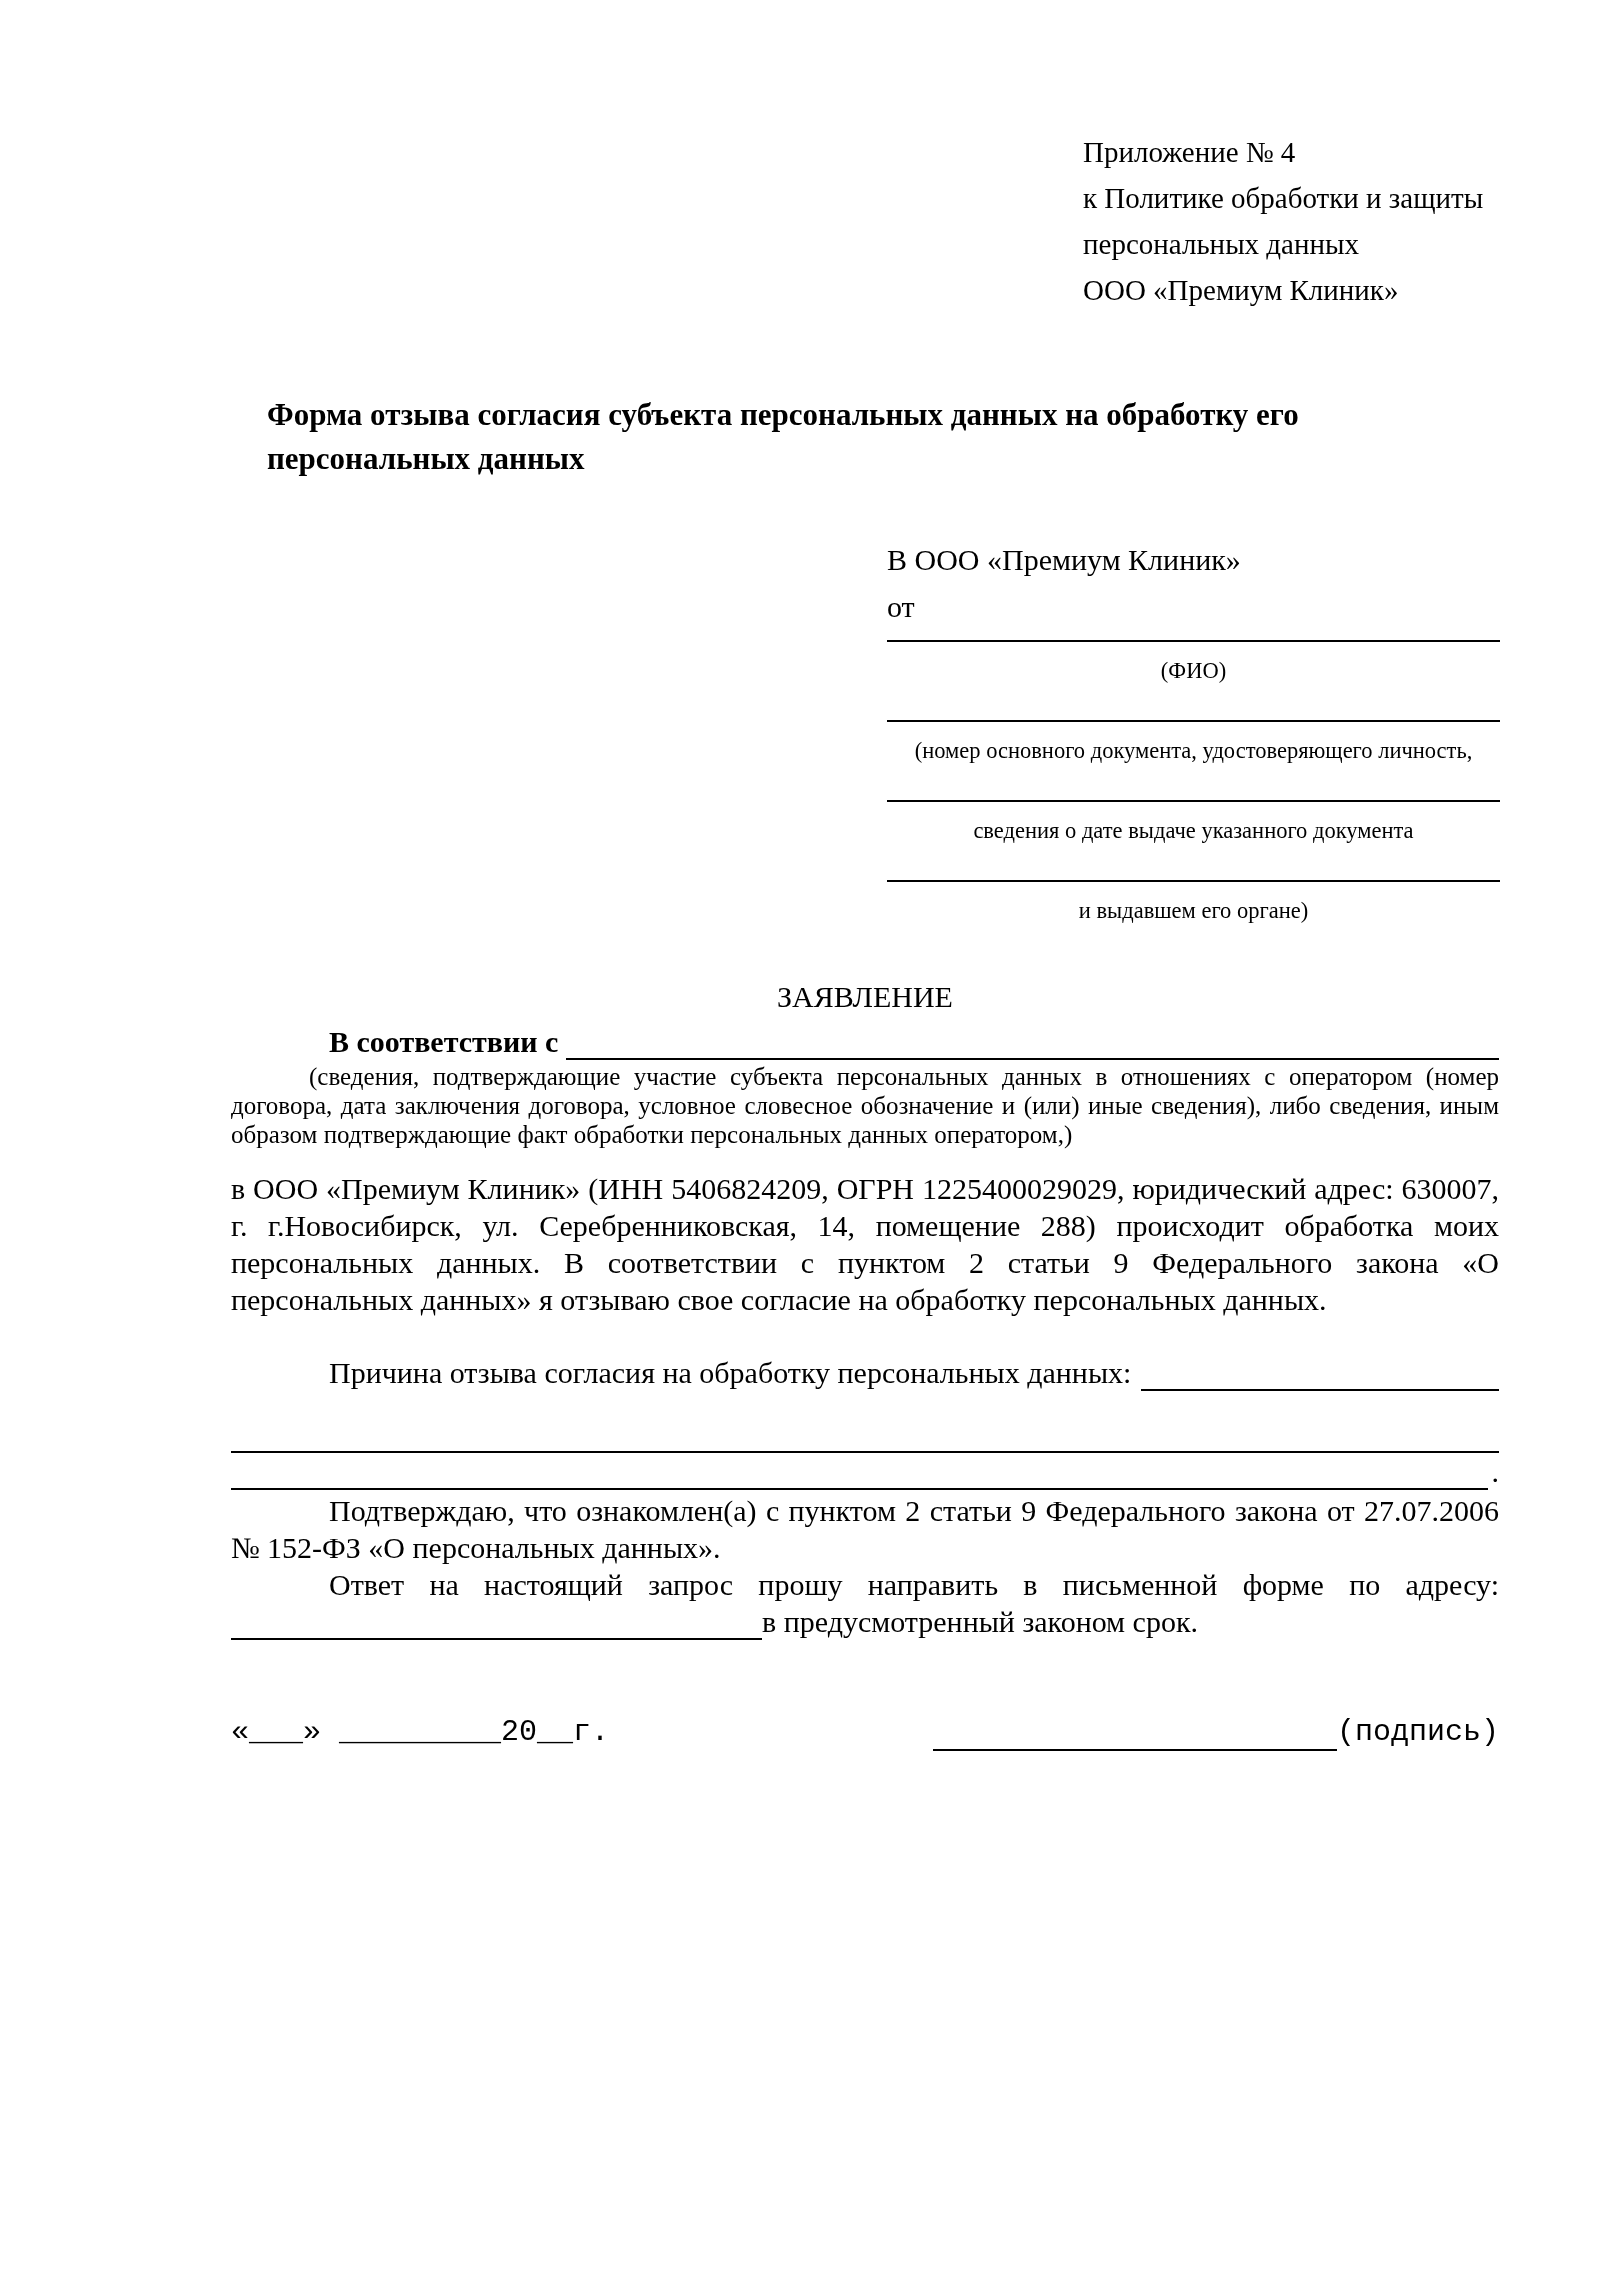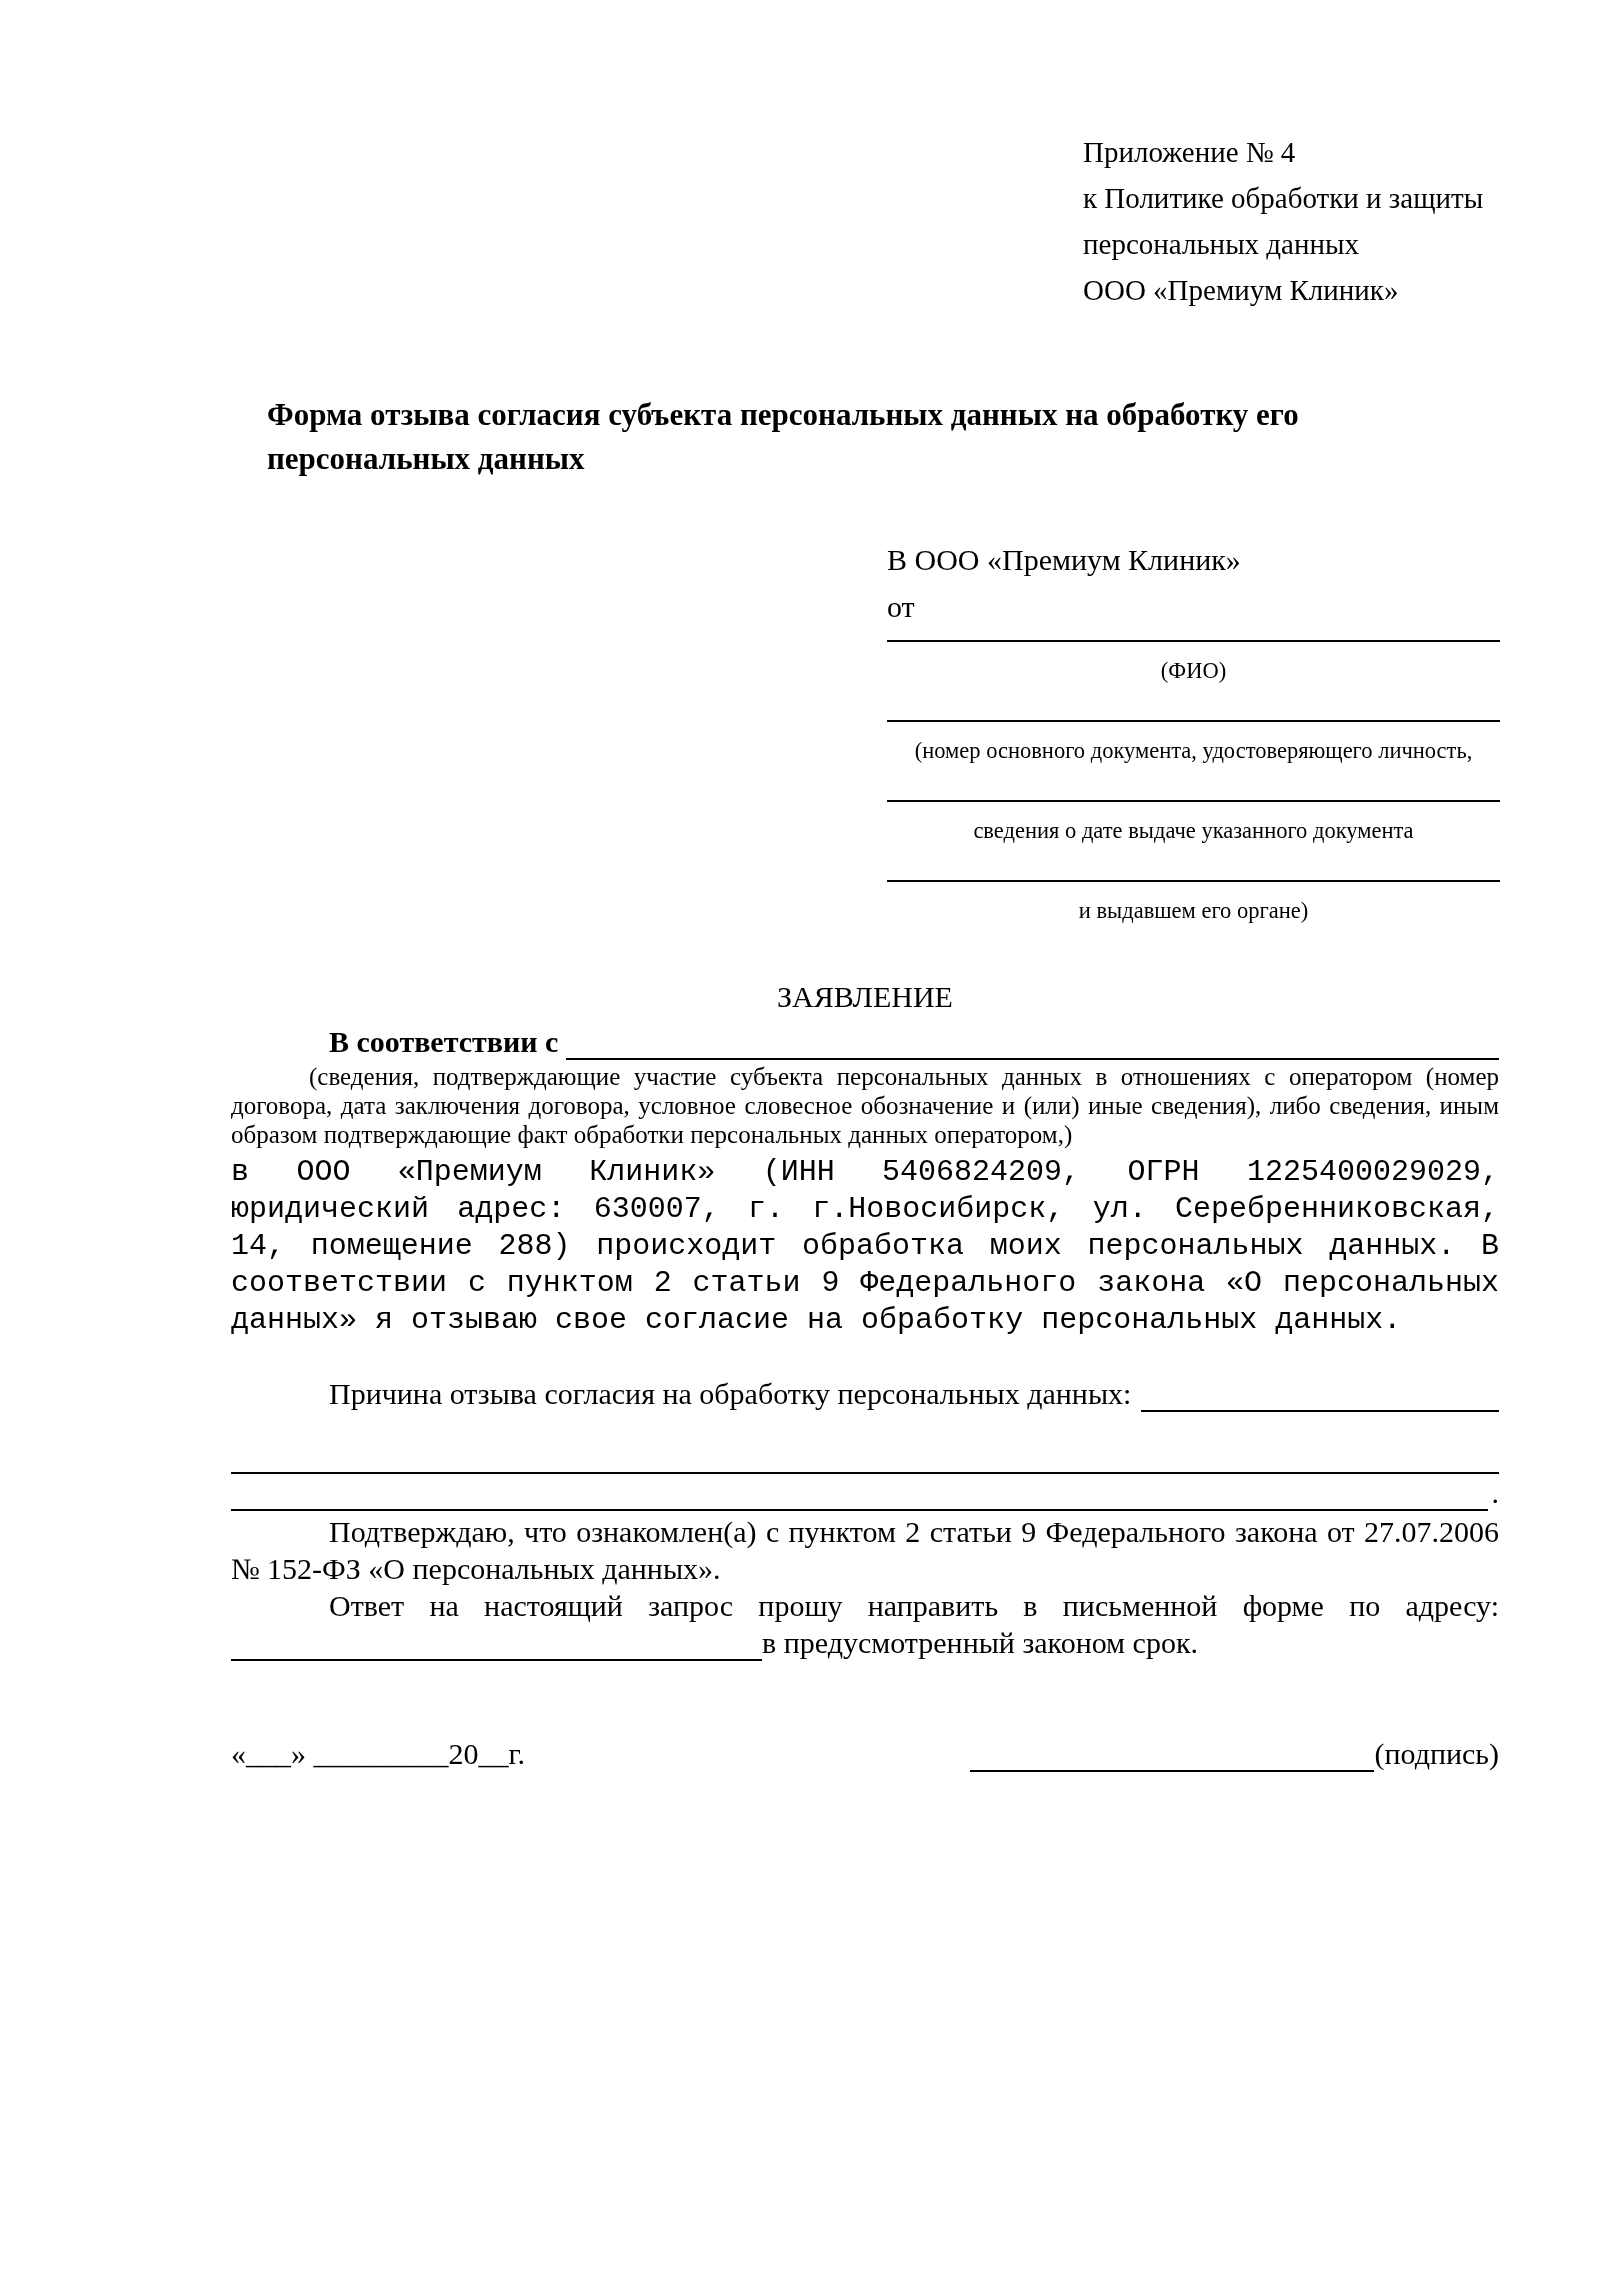--- a/index.html
+++ b/index.html
@@ -75,22 +75,21 @@
   }
   .fine-print {
     font-size: 25px;
     line-height: 29px;
     text-align: justify;
     text-indent: 78px;
     margin-top: 2px;
   }
   .body-par {
     text-align: justify;
-    margin-top: 5px;
-    font-family: Liberation Mono, monospace;
+    margin-top: 21px;
   }
   .reason-row {
     display: flex;
     align-items: baseline;
     white-space: nowrap;
     margin-top: 36px;
   }
   .reason-row .indent { padding-left: 98px; }
   .reason-row .fill { margin-left: 9.8px; }
   .blank-line-1 {
@@ -119,20 +118,21 @@
     display: flex;
     align-items: flex-start;
     white-space: nowrap;
   }
   .response-line .fill { flex: 0 0 531px; }
   .footer-row {
     margin-top: 74px;
     display: flex;
     align-items: baseline;
     justify-content: space-between;
+    font-family: Liberation Mono, monospace;
   }
   .sig-group {
     display: flex;
     align-items: baseline;
     white-space: nowrap;
   }
   .sig-group .fill { flex: 0 0 404px; }
 </style>
 </head>
 <body>

